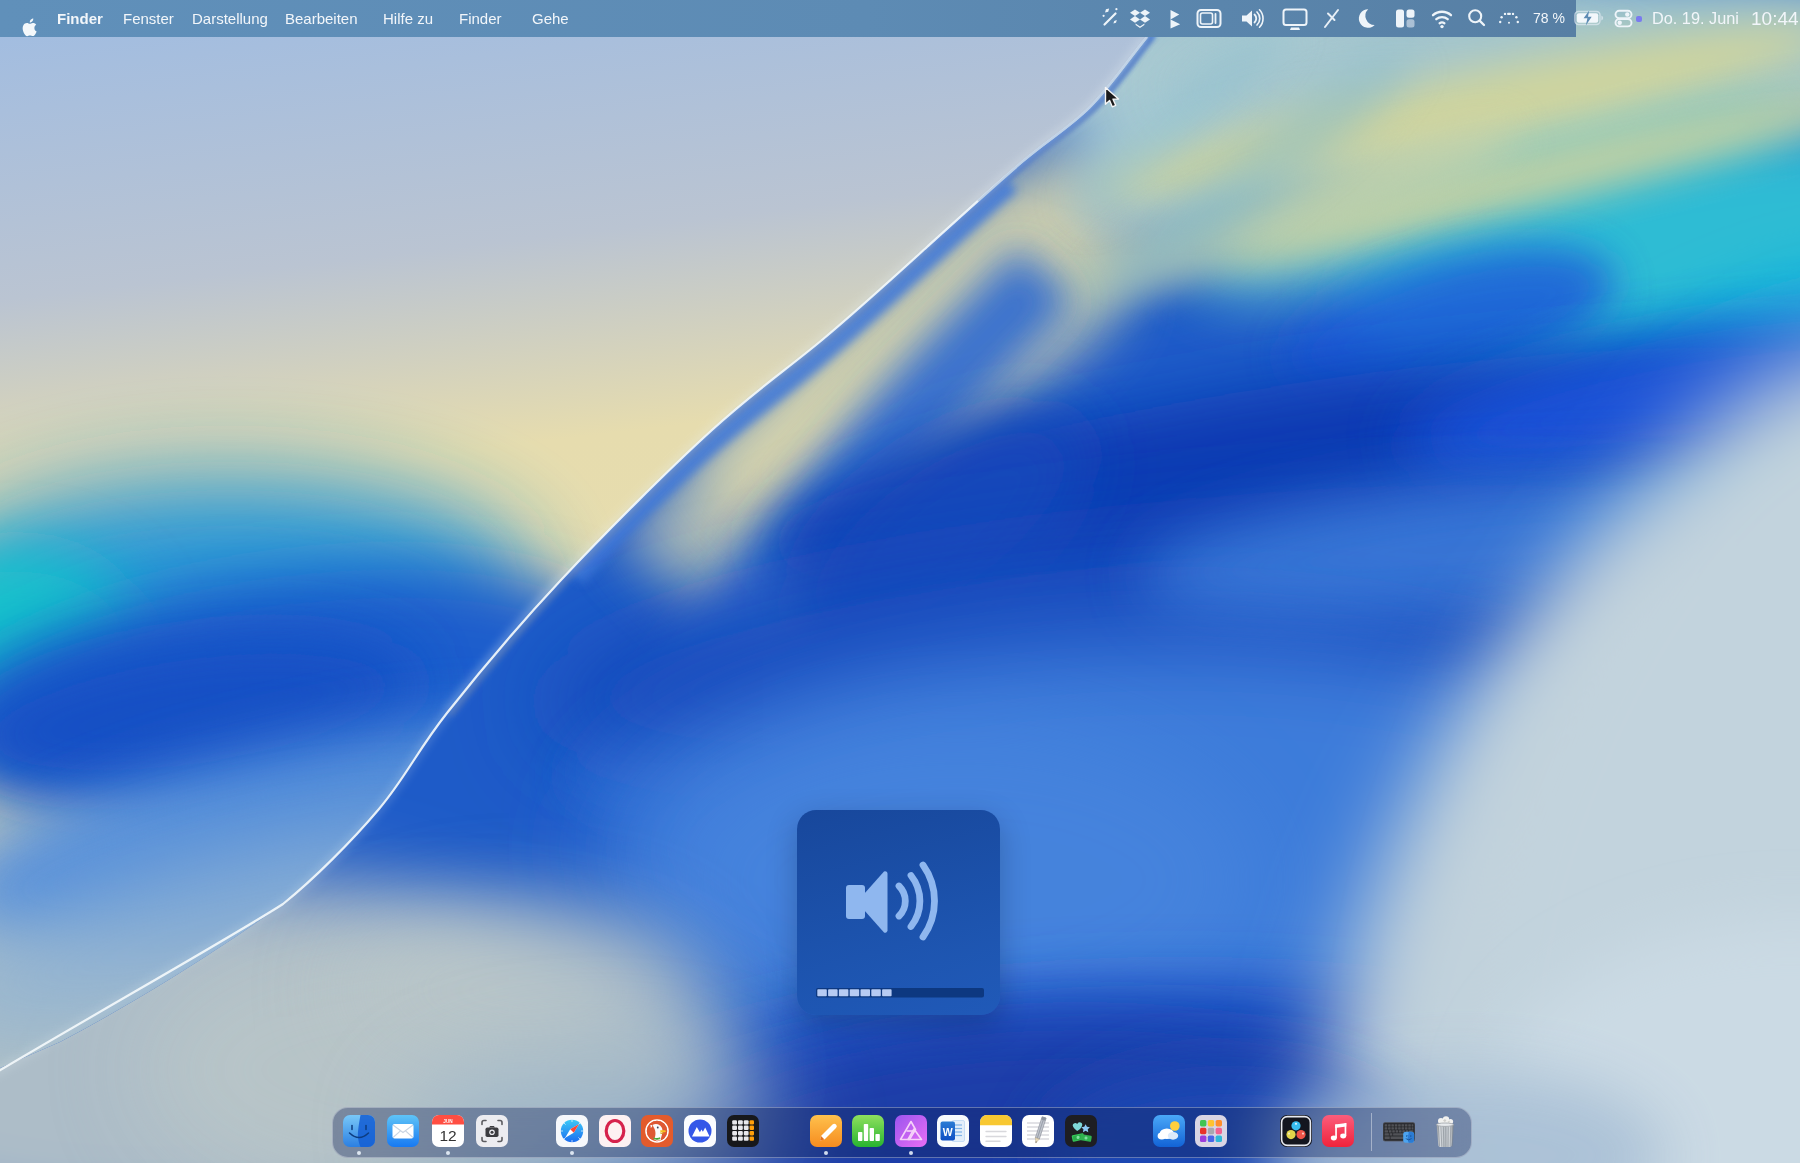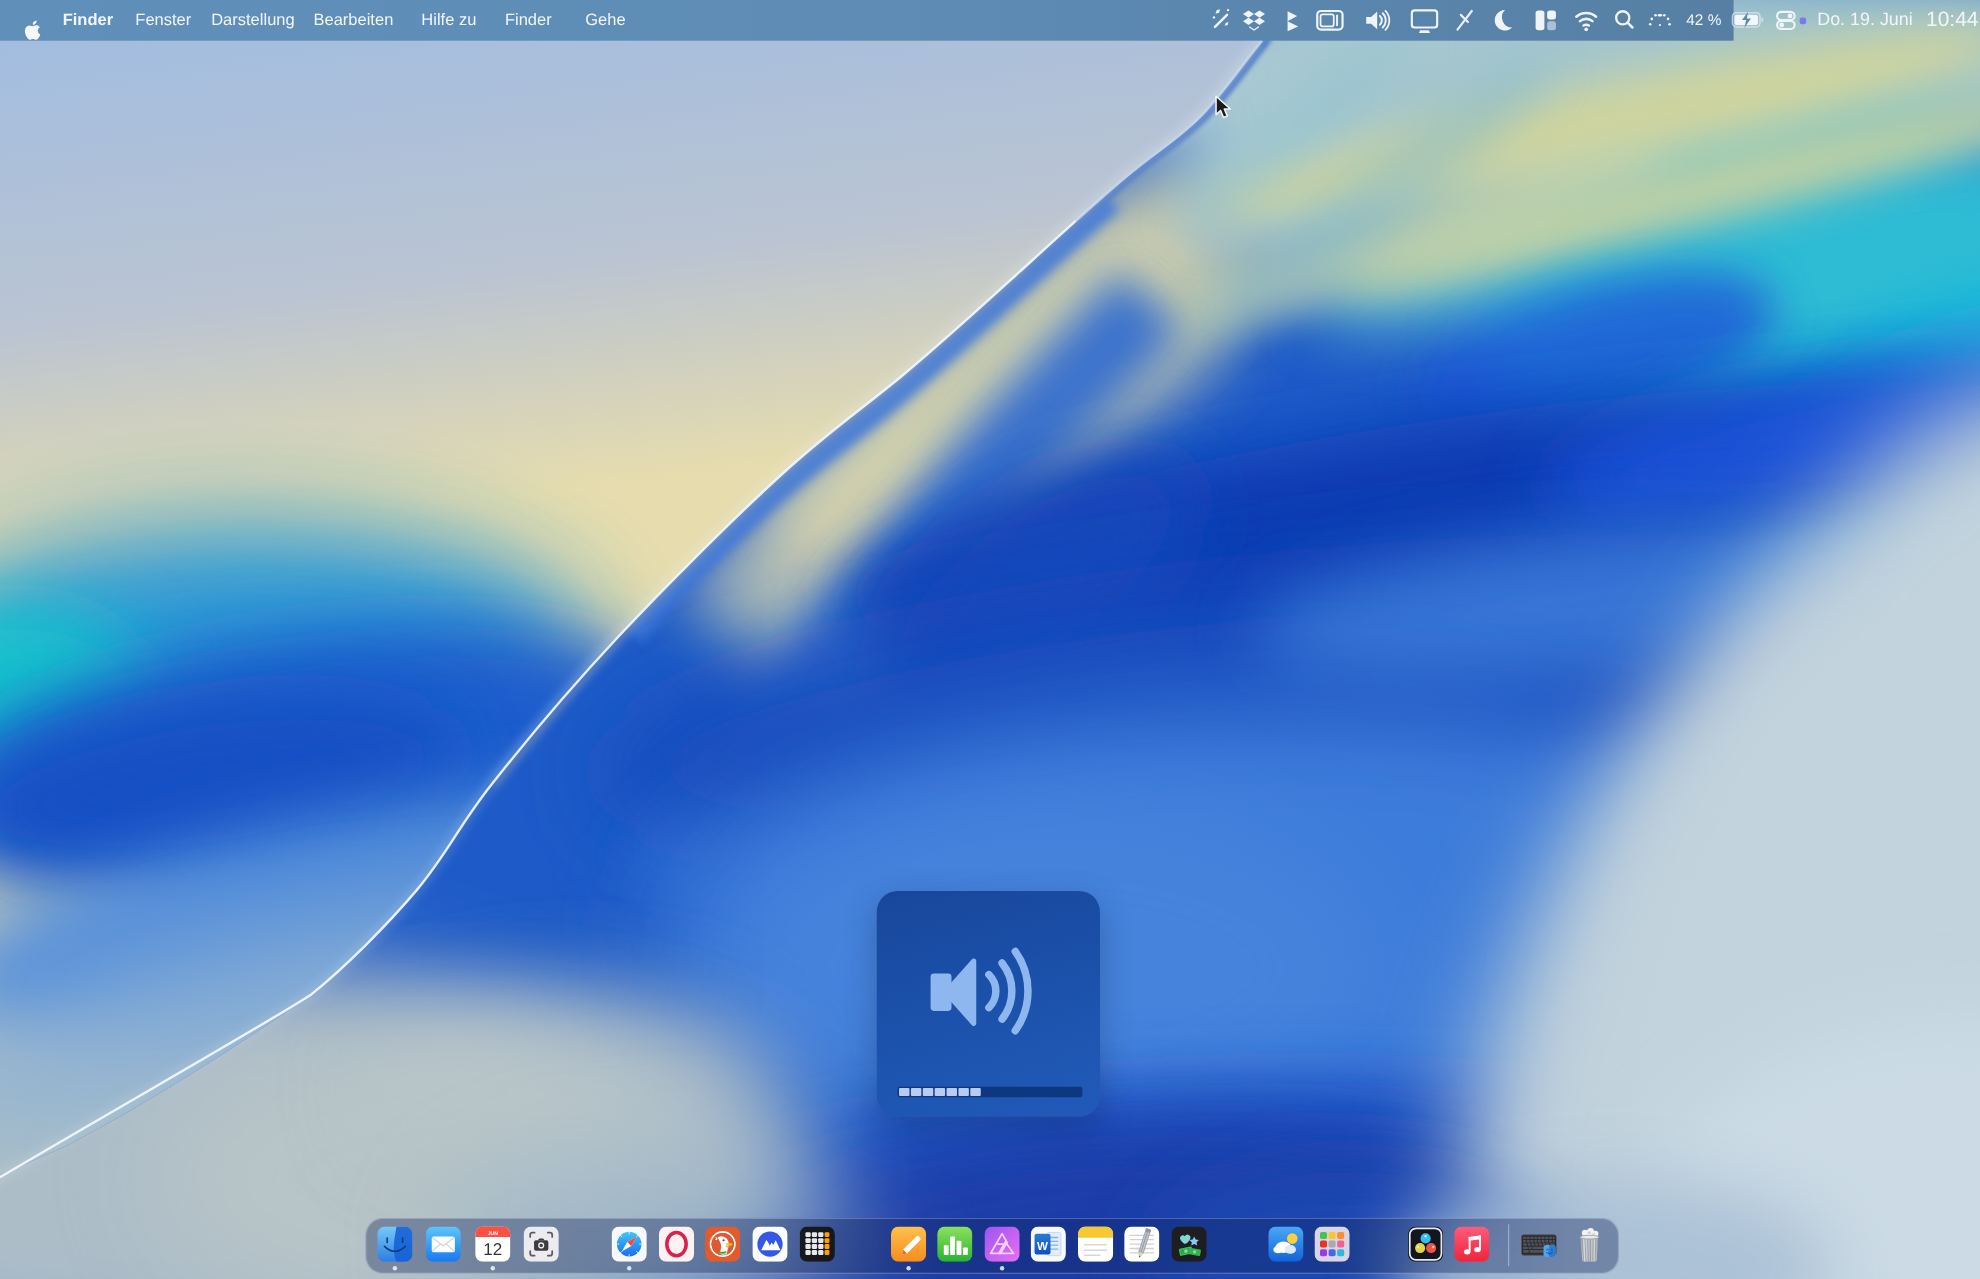--- a/index.html
+++ b/index.html
@@ -213,21 +213,21 @@
         <circle cx="4.2" cy="22" r="1.2"></circle>
         <circle cx="5.6" cy="17.2" r="1.2"></circle>
         <circle cx="9" cy="13.9" r="1.2"></circle>
         <rect x="11" y="12.8" width="4" height="2.3" rx="1.15"></rect>
         <circle cx="17" cy="13.9" r="1.2"></circle>
         <circle cx="20.4" cy="17.2" r="1.2"></circle>
         <circle cx="21.8" cy="22" r="1.2"></circle>
         <circle cx="13" cy="22.8" r="1"></circle>
       </g>
 </svg>
-<div class="mi" style="left:1533px;font-size:14px">42 %</div>
+<div class="mi" style="left:1533px;font-size:14px">78 %</div>
 <svg class="micon" style="left:1573px" width="32" height="37" viewBox="0 0 32 37">
 <rect x="2" y="11.5" width="25" height="13" rx="3.5" fill="none" stroke="#dde8f0" stroke-width="1.4" opacity="0.75"></rect>
 <rect x="3.8" y="13.3" width="21.4" height="9.4" rx="2" fill="#f2f7fb"></rect>
 <path d="M28.3 15.5 v5 a2.6 2.6 0 0 0 0 -5z" fill="#dde8f0" opacity="0.75"></path>
 <path d="M16.2 10.6 l-5.6 7.6 h3.8 l-1.6 7.2 5.9-8.6 h-3.7 z" fill="#5d8bb4"></path>
 </svg>
 <svg class="micon" style="left:1612px" width="26" height="37" viewBox="0 0 26 37">
 <g fill="none" stroke="#eef4f9" stroke-width="1.9">
         <rect x="3.5" y="10.8" width="16" height="7.4" rx="3.7"></rect>
         <rect x="3.5" y="19" width="16" height="7.4" rx="3.7"></rect>

